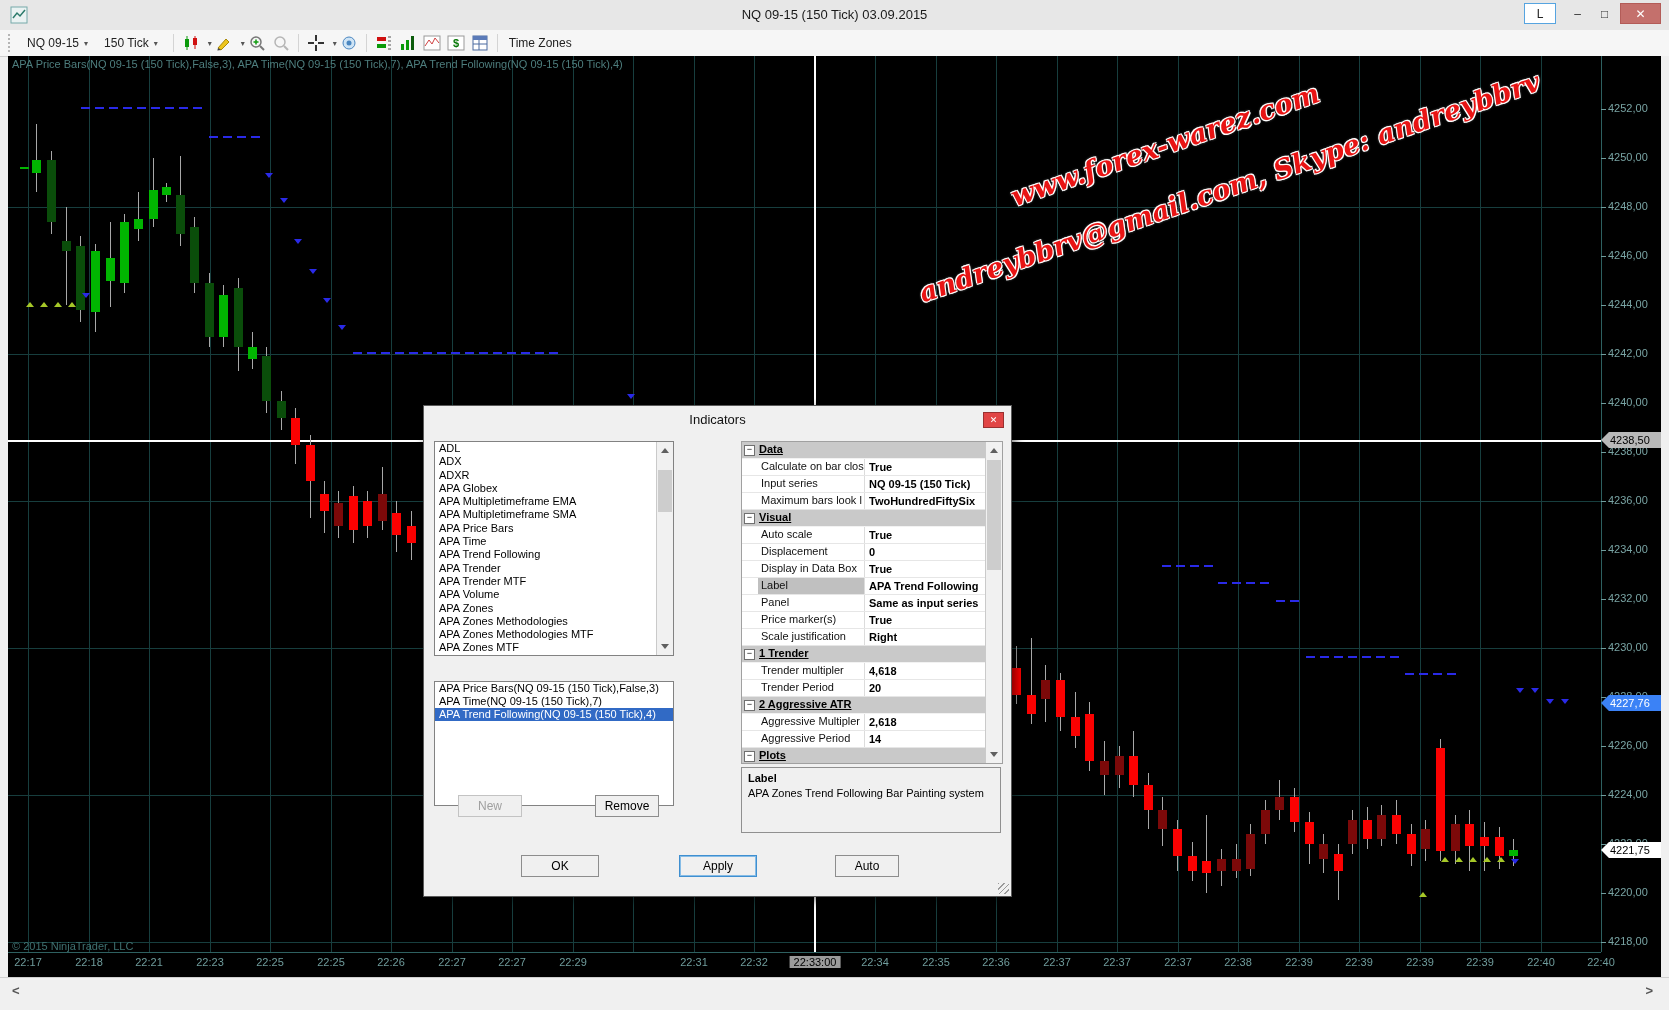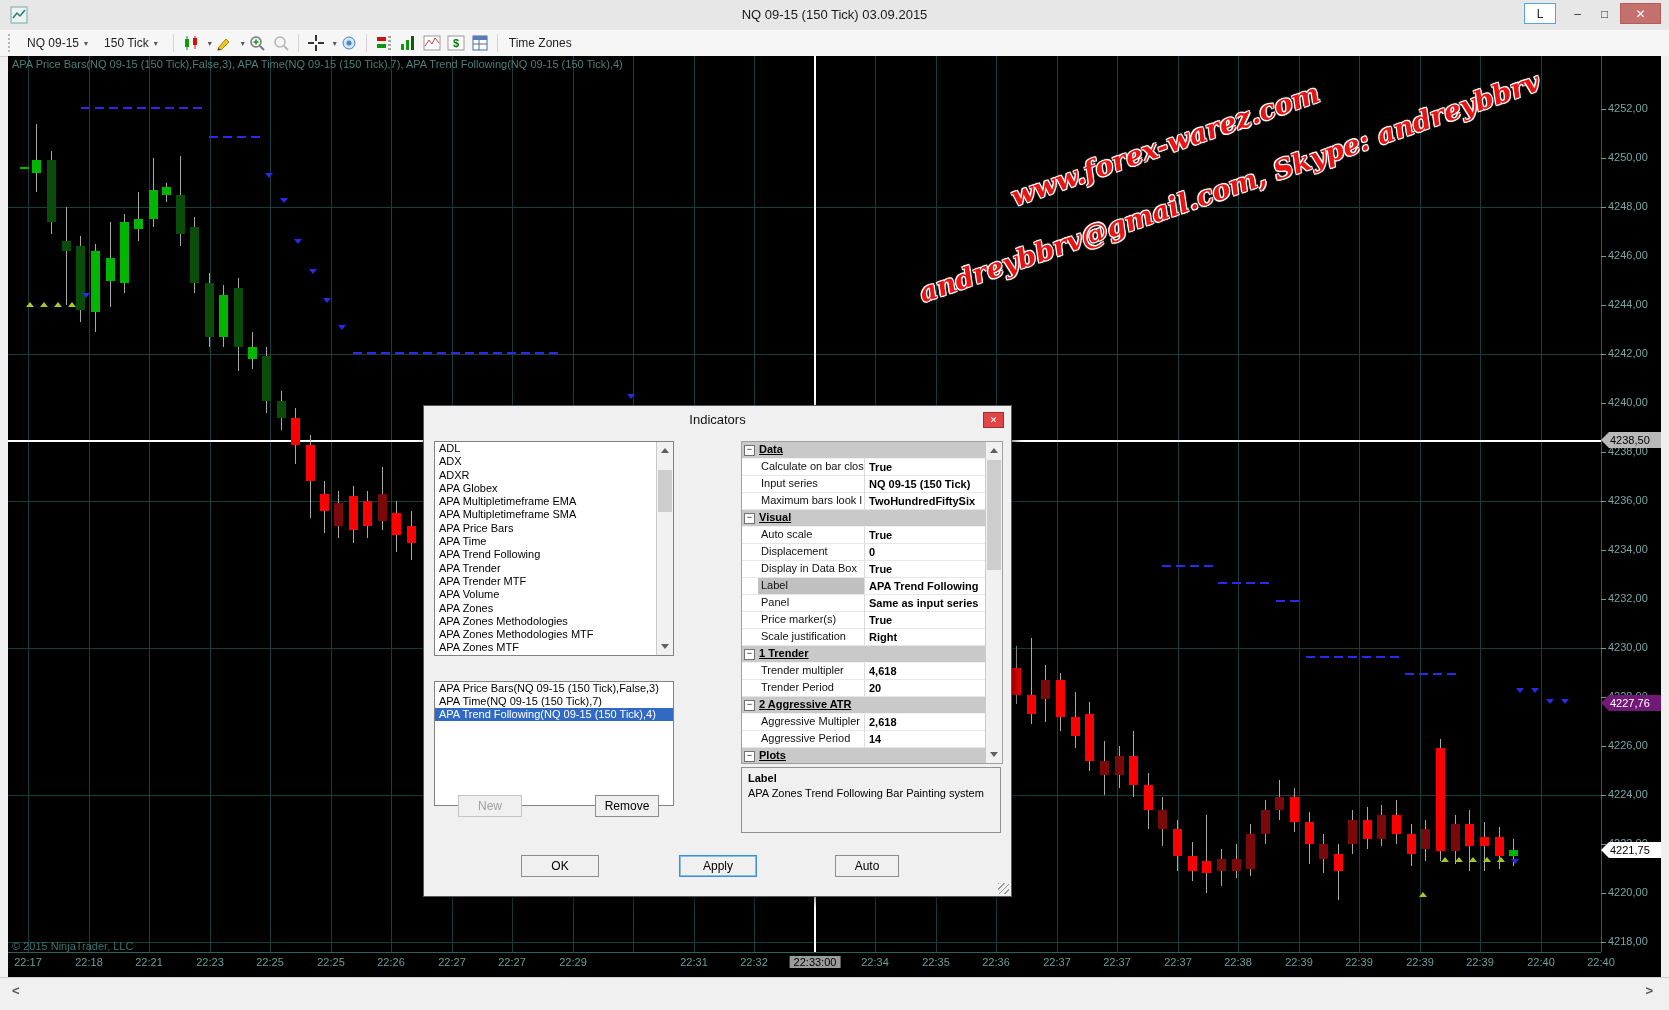--- a/index.html
+++ b/index.html
@@ -483,21 +483,21 @@
     <div class="abs plabel" style="top: 739px;">4226,00</div>
     <div class="abs ptick" style="top: 795px;"></div>
     <div class="abs plabel" style="top: 788px;">4224,00</div>
     <div class="abs ptick" style="top: 844px;"></div>
     <div class="abs plabel" style="top: 837px;">4222,00</div>
     <div class="abs ptick" style="top: 893px;"></div>
     <div class="abs plabel" style="top: 886px;">4220,00</div>
     <div class="abs ptick" style="top: 942px;"></div>
     <div class="abs plabel" style="top: 935px;">4218,00</div>
     <div class="abs pmarker" style="top: 432px; background: rgb(185, 185, 185); color: rgb(0, 0, 0);">4238,50</div>
-    <div class="abs pmarker" style="top: 695px; background: #701a75; color: rgb(255, 255, 255);">4227,76</div>
+    <div class="abs pmarker" style="top: 695px; background: #3b82f6; color: rgb(255, 255, 255);">4227,76</div>
     <div class="abs pmarker" style="top: 842px; background: rgb(255, 255, 255); color: rgb(0, 0, 0);">4221,75</div>
     <div class="abs tlabel" style="left: 28px;">22:17</div>
     <div class="abs tlabel" style="left: 89px;">22:18</div>
     <div class="abs tlabel" style="left: 149px;">22:21</div>
     <div class="abs tlabel" style="left: 210px;">22:23</div>
     <div class="abs tlabel" style="left: 270px;">22:25</div>
     <div class="abs tlabel" style="left: 331px;">22:25</div>
     <div class="abs tlabel" style="left: 391px;">22:26</div>
     <div class="abs tlabel" style="left: 452px;">22:27</div>
     <div class="abs tlabel" style="left: 512px;">22:27</div>

